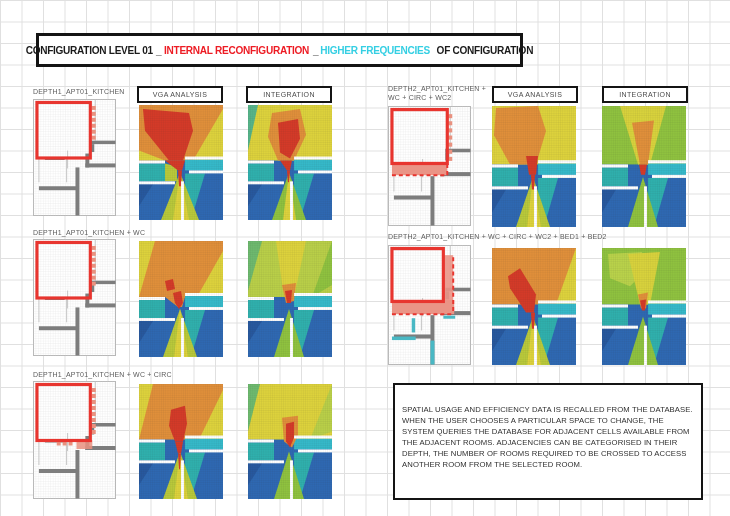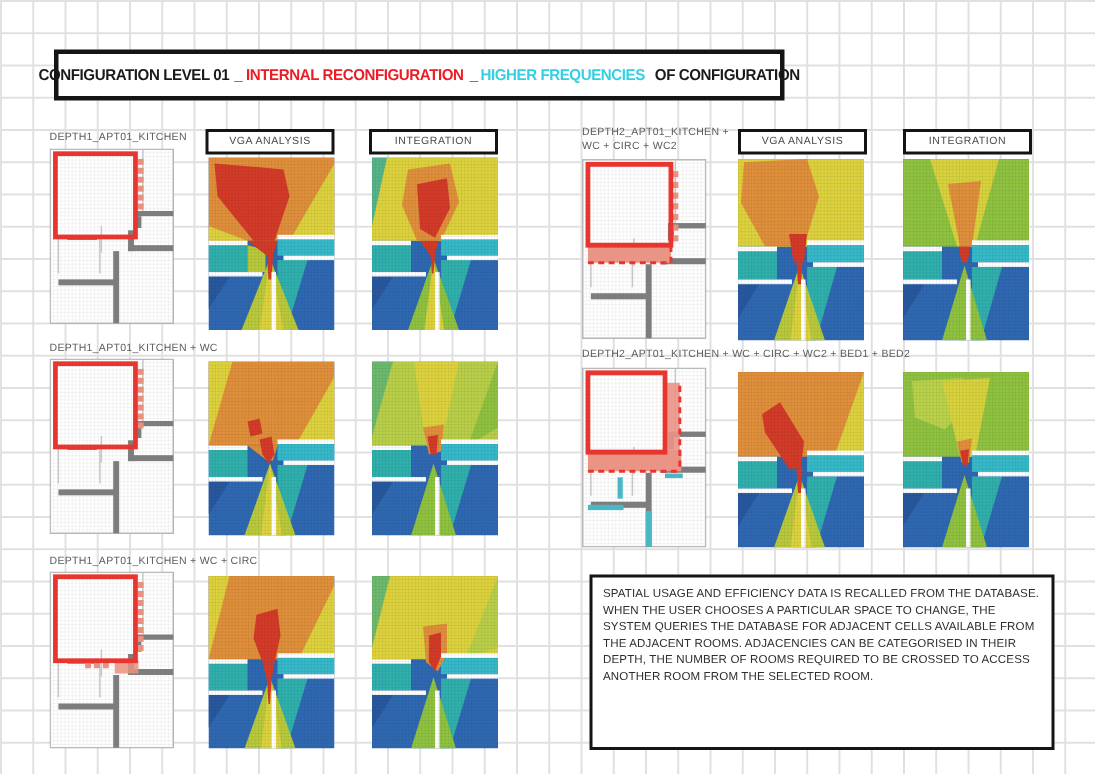--- a/index.html
+++ b/index.html
@@ -22,21 +22,21 @@
     display:flex;align-items:center;justify-content:center;
     font-size:7px;color:#4a4a4a;letter-spacing:0.4px;}
   
   .row-label{font-size:7px;color:#5c5c5c;letter-spacing:0.2px;line-height:1.3;}
   
   .fig svg{display:block;width:100%;height:100%;}
   
   .info-box{left:393px;top:383px;width:292px;height:101px;background:#fff;
     border:2.5px solid #141414;padding:6px 7px;font-size:7.7px;line-height:1.42;
     color:#2e2e2e;letter-spacing:0.1px;}
-  .info-box p{margin:0 0 8px 0;}
+  .info-box p{margin:14px 0 8px 0;}
 </style>
 </head>
 <body>
 
 <svg width="0" height="0" style="position:absolute" aria-hidden="true">
   <defs>
     <pattern id="hmgrid" width="2.2" height="2.2" patternUnits="userSpaceOnUse">
       <path d="M0 0H2.2 M0 0V2.2" stroke="rgba(30,30,30,0.18)" stroke-width="0.42" fill="none"></path>
     </pattern>
     <pattern id="plangrid" width="2.5" height="2.5" patternUnits="userSpaceOnUse">

